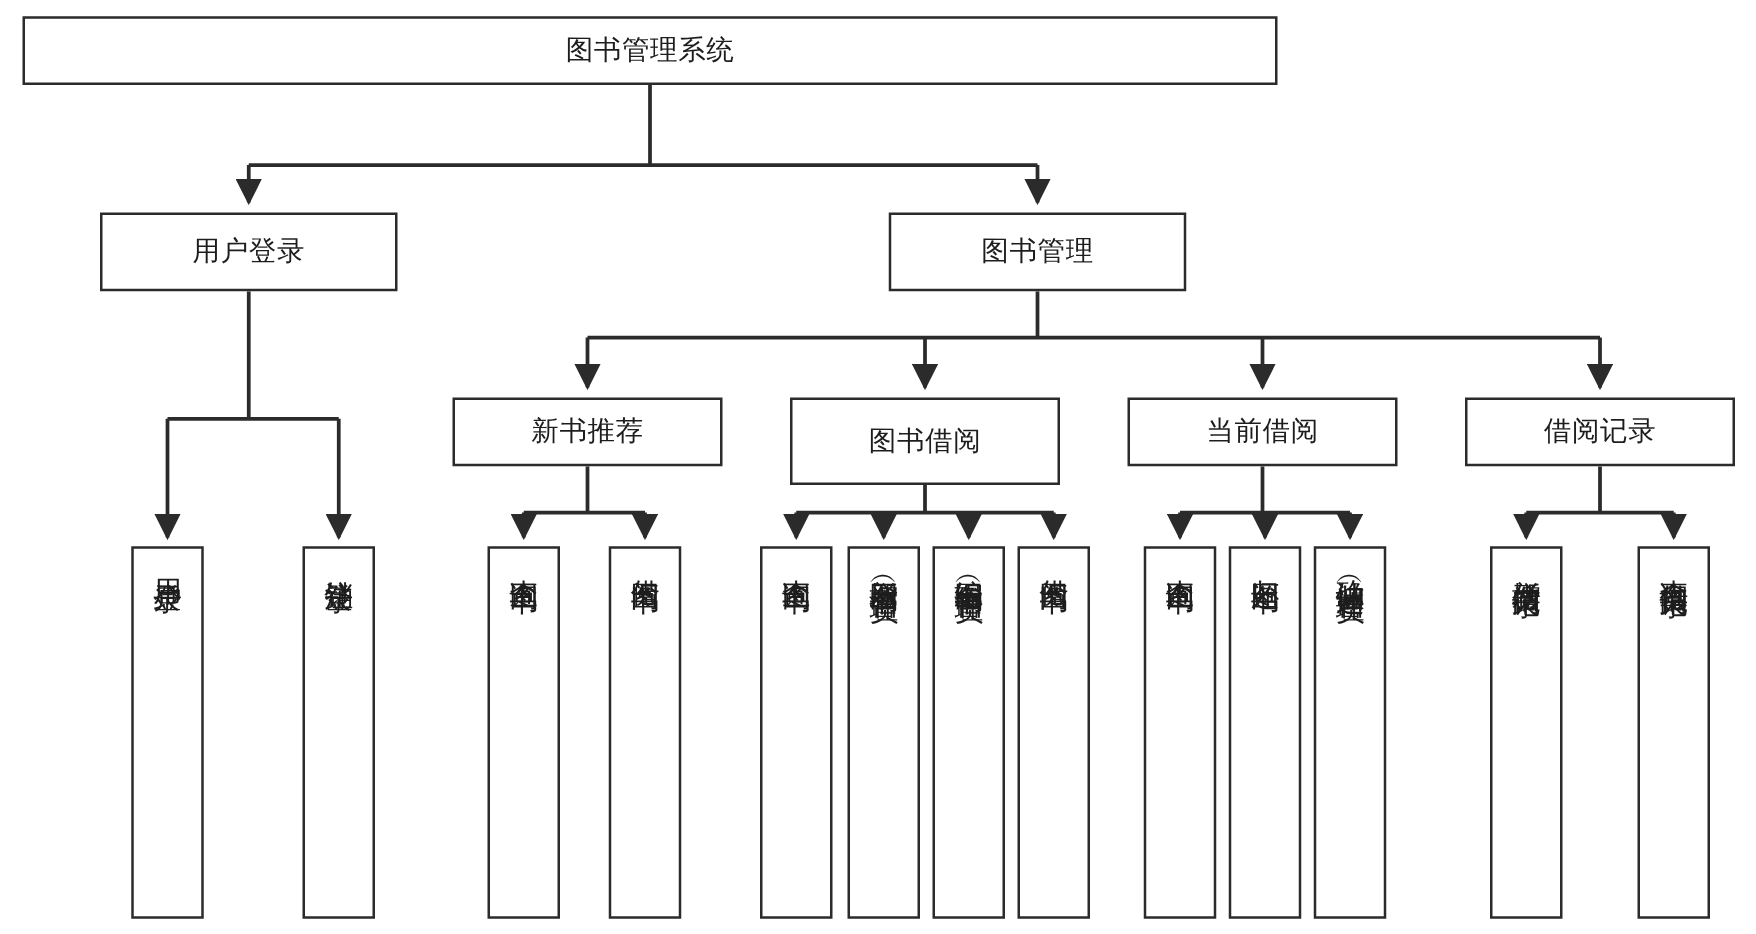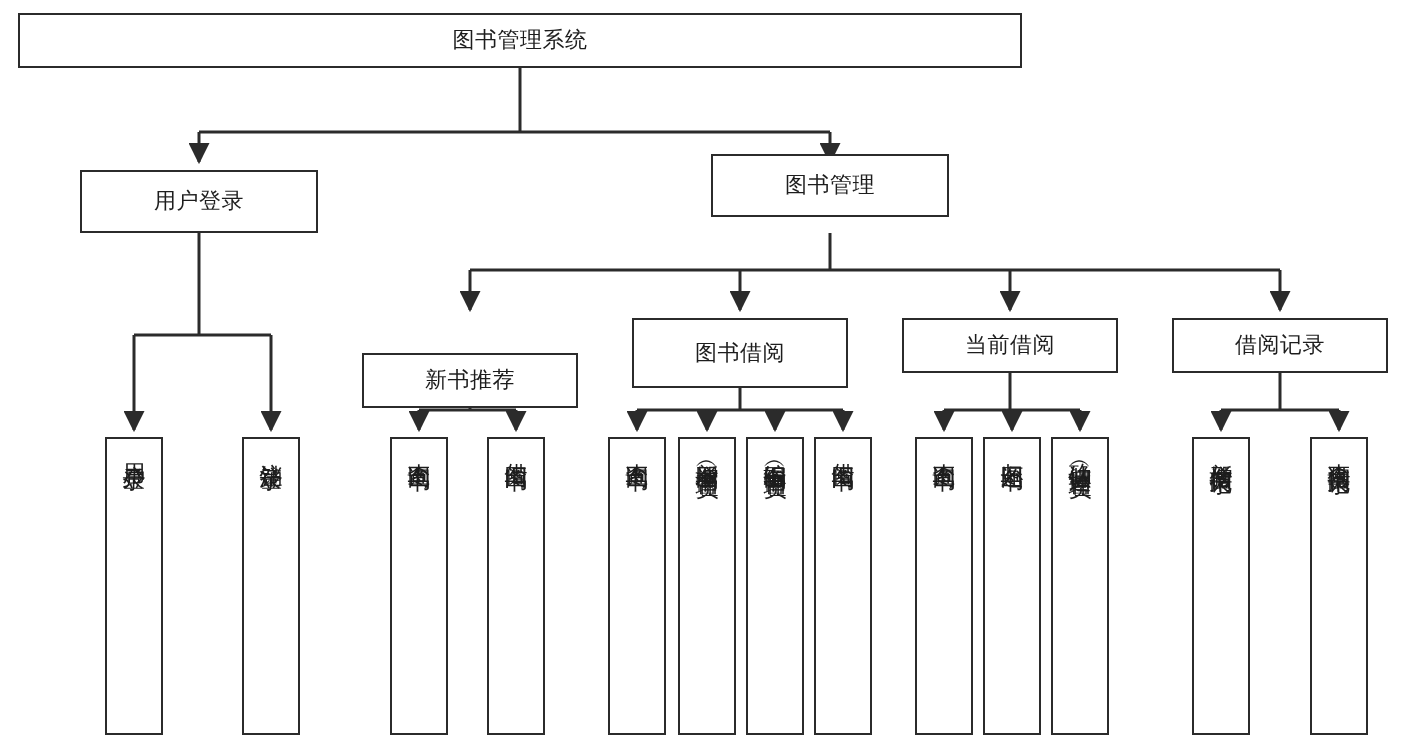--- a/index.html
+++ b/index.html
@@ -122,25 +122,25 @@
     </g>
   </svg>
 
   <div class="node horiz" id="node-root" style="left: 18px; top: 13px; width: 1004px; height: 55px;">
     <span class="label">图书管理系统</span>
   </div>
 
   <div class="node horiz" id="node-l2-0" style="left: 80px; top: 170px; width: 238px; height: 63px;">
     <span class="label">用户登录</span>
   </div>
-  <div class="node horiz" id="node-l2-1" style="left: 711px; top: 154px; width: 238px; height: 63px;">
+  <div class="node horiz" id="node-l2-1" style="left: 711px; top: 170px; width: 238px; height: 63px;">
     <span class="label">图书管理</span>
   </div>
 
-  <div class="node horiz" id="node-l3-0" style="left: 362px; top: 318px; width: 216px; height: 55px; margin-top: 35px;">
+  <div class="node horiz" id="node-l3-0" style="left: 362px; top: 318px; width: 216px; height: 55px;">
     <span class="label">新书推荐</span>
   </div>
   <div class="node horiz" id="node-l3-1" style="left: 632px; top: 318px; width: 216px; height: 70px;">
     <span class="label">图书借阅</span>
   </div>
   <div class="node horiz" id="node-l3-3" style="left: 1172px; top: 318px; width: 216px; height: 55px;">
     <span class="label">借阅记录</span>
   </div>
   <div class="node horiz" id="node-l3-2" style="left: 902px; top: 318px; width: 216px; height: 55px;">
     <span class="label">当前借阅</span>

